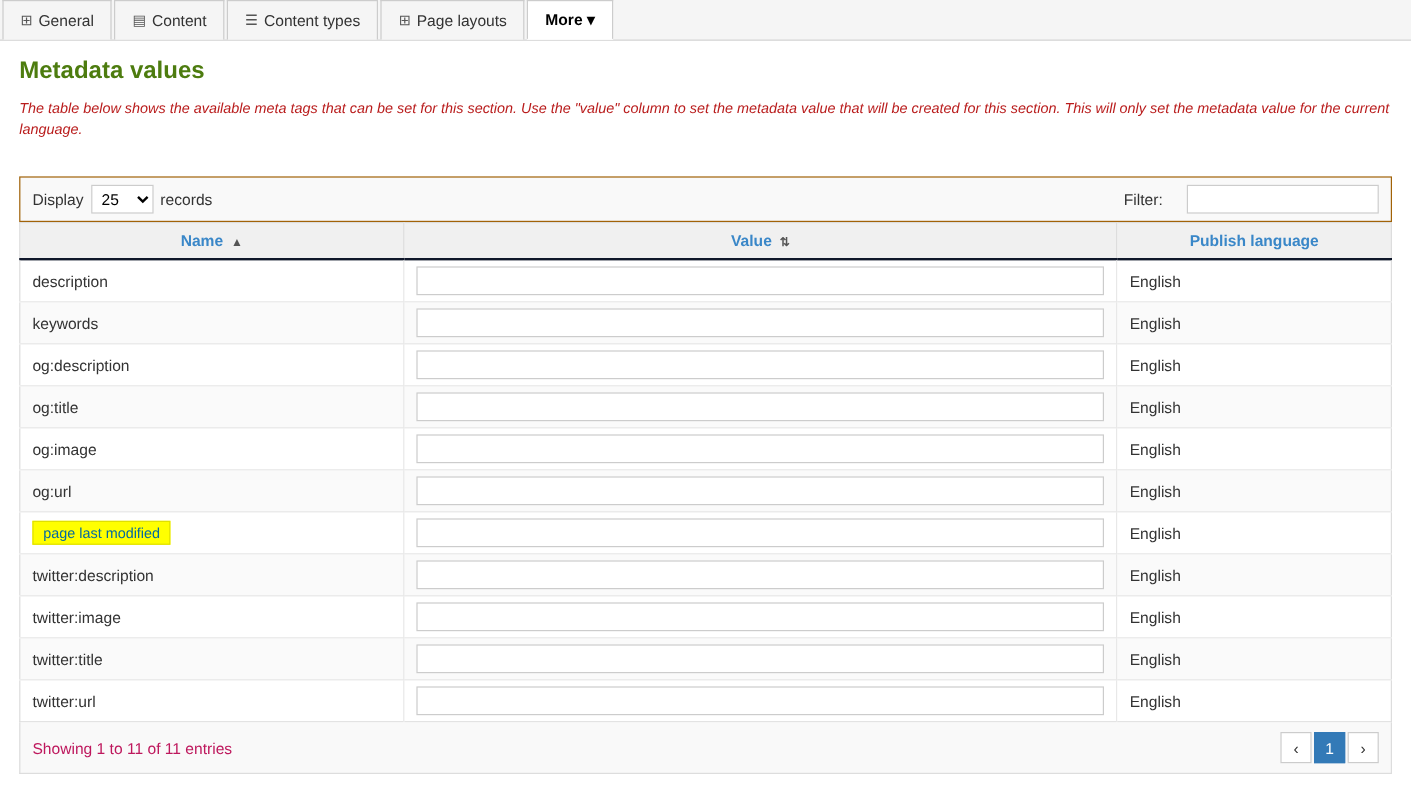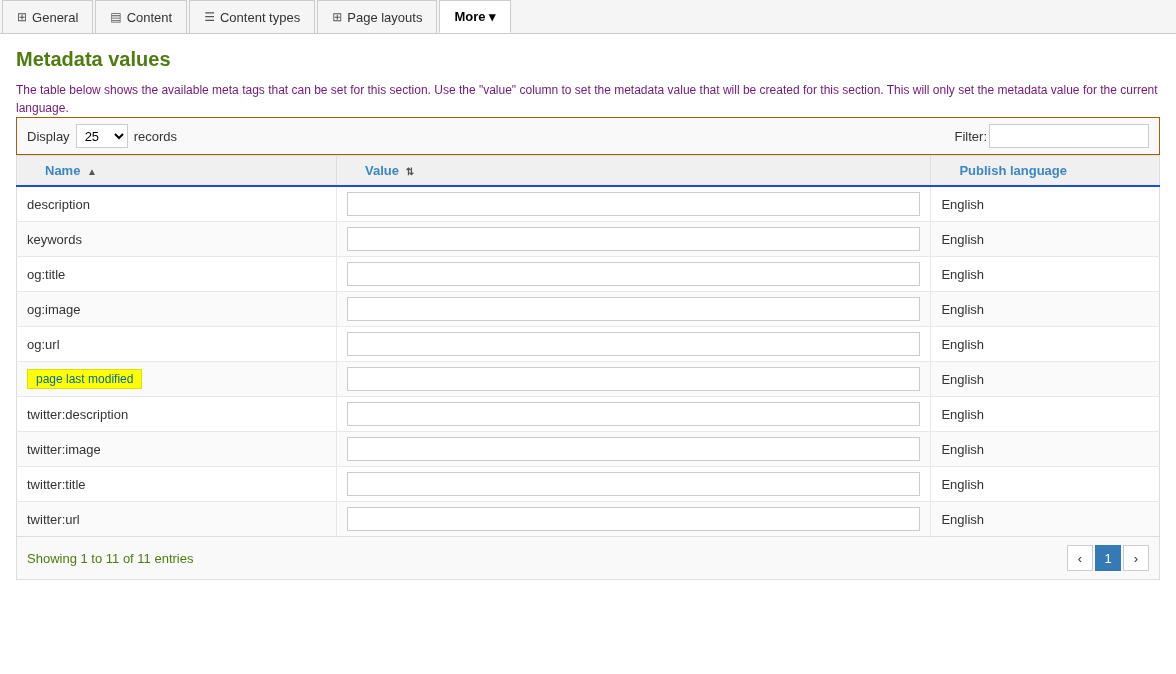--- a/index.html
+++ b/index.html
@@ -45,23 +45,24 @@
 
     .page-title {
       color: #4d7c0f;
       font-size: 20px;
       font-weight: bold;
       margin-bottom: 10px;
     }
 
     .description-text {
       font-size: 12px;
-      color: #701a75;
-      margin-bottom: 0;
+      color: #b91c1c;
+      margin-bottom: 30px;
       line-height: 1.5;
+      font-style: italic;
     }
 
     
     .controls-bar {
       display: flex;
       align-items: center;
       justify-content: space-between;
       background: #f9f9f9;
       border: 1px solid #a16207;
       padding: 6px 10px;
@@ -76,44 +77,44 @@
     .records-select {
       border: 1px solid #ccc;
       background: #fff;
       padding: 2px 4px;
       font-size: 13px;
       height: 24px;
     }
     .controls-right {
       display: flex;
       align-items: center;
-      gap: 2px;
+      gap: 20px;
       font-size: 13px;
     }
     .filter-input {
       border: 1px solid #ccc;
       padding: 2px 6px;
       height: 24px;
       width: 160px;
       font-size: 13px;
     }
 
     
     .data-table {
       width: 100%;
       border-collapse: collapse;
       border: 1px solid #ddd;
     }
     .data-table thead tr {
       background: #f0f0f0;
     }
     .data-table th {
-      text-align: left;
+      text-align: center;
       padding: 7px 28px;
-      border-bottom: 2px solid #1d4ed8;
+      border-bottom: 2px solid #0f172a;
       border-right: 1px solid #ddd;
       font-size: 13px;
       font-weight: bold;
       color: #3a87c8;
       cursor: pointer;
     }
     .data-table th:last-child { border-right: none; }
     .data-table td {
       padding: 5px 10px;
       border-bottom: 1px solid #e8e8e8;
@@ -155,21 +156,21 @@
     
     .table-footer {
       display: flex;
       align-items: center;
       justify-content: space-between;
       background: #f9f9f9;
       border: 1px solid #ddd;
       border-top: none;
       padding: 8px 10px;
     }
-    .showing-text { font-size: 13px; color: #4d7c0f; }
+    .showing-text { font-size: 13px; color: #be185d; }
 
     
     .pagination {
       display: flex;
       align-items: center;
       gap: 2px;
     }
     .page-btn {
       display: flex;
       align-items: center;
@@ -256,20 +257,25 @@
           <td class="col-name">description</td>
           <td class="col-value"><input type="text" class="value-input" style=""></td>
           <td class="col-lang">English</td>
         </tr>
         <tr>
           <td class="col-name">keywords</td>
           <td class="col-value"><input type="text" class="value-input" style=""></td>
           <td class="col-lang">English</td>
         </tr>
         <tr>
+          <td class="col-name">og:description</td>
+          <td class="col-value"><input type="text" class="value-input" style=""></td>
+          <td class="col-lang">English</td>
+        </tr>
+        <tr>
           <td class="col-name">og:title</td>
           <td class="col-value"><input type="text" class="value-input" style=""></td>
           <td class="col-lang">English</td>
         </tr>
         <tr>
           <td class="col-name">og:image</td>
           <td class="col-value"><input type="text" class="value-input" style=""></td>
           <td class="col-lang">English</td>
         </tr>
         <tr>

